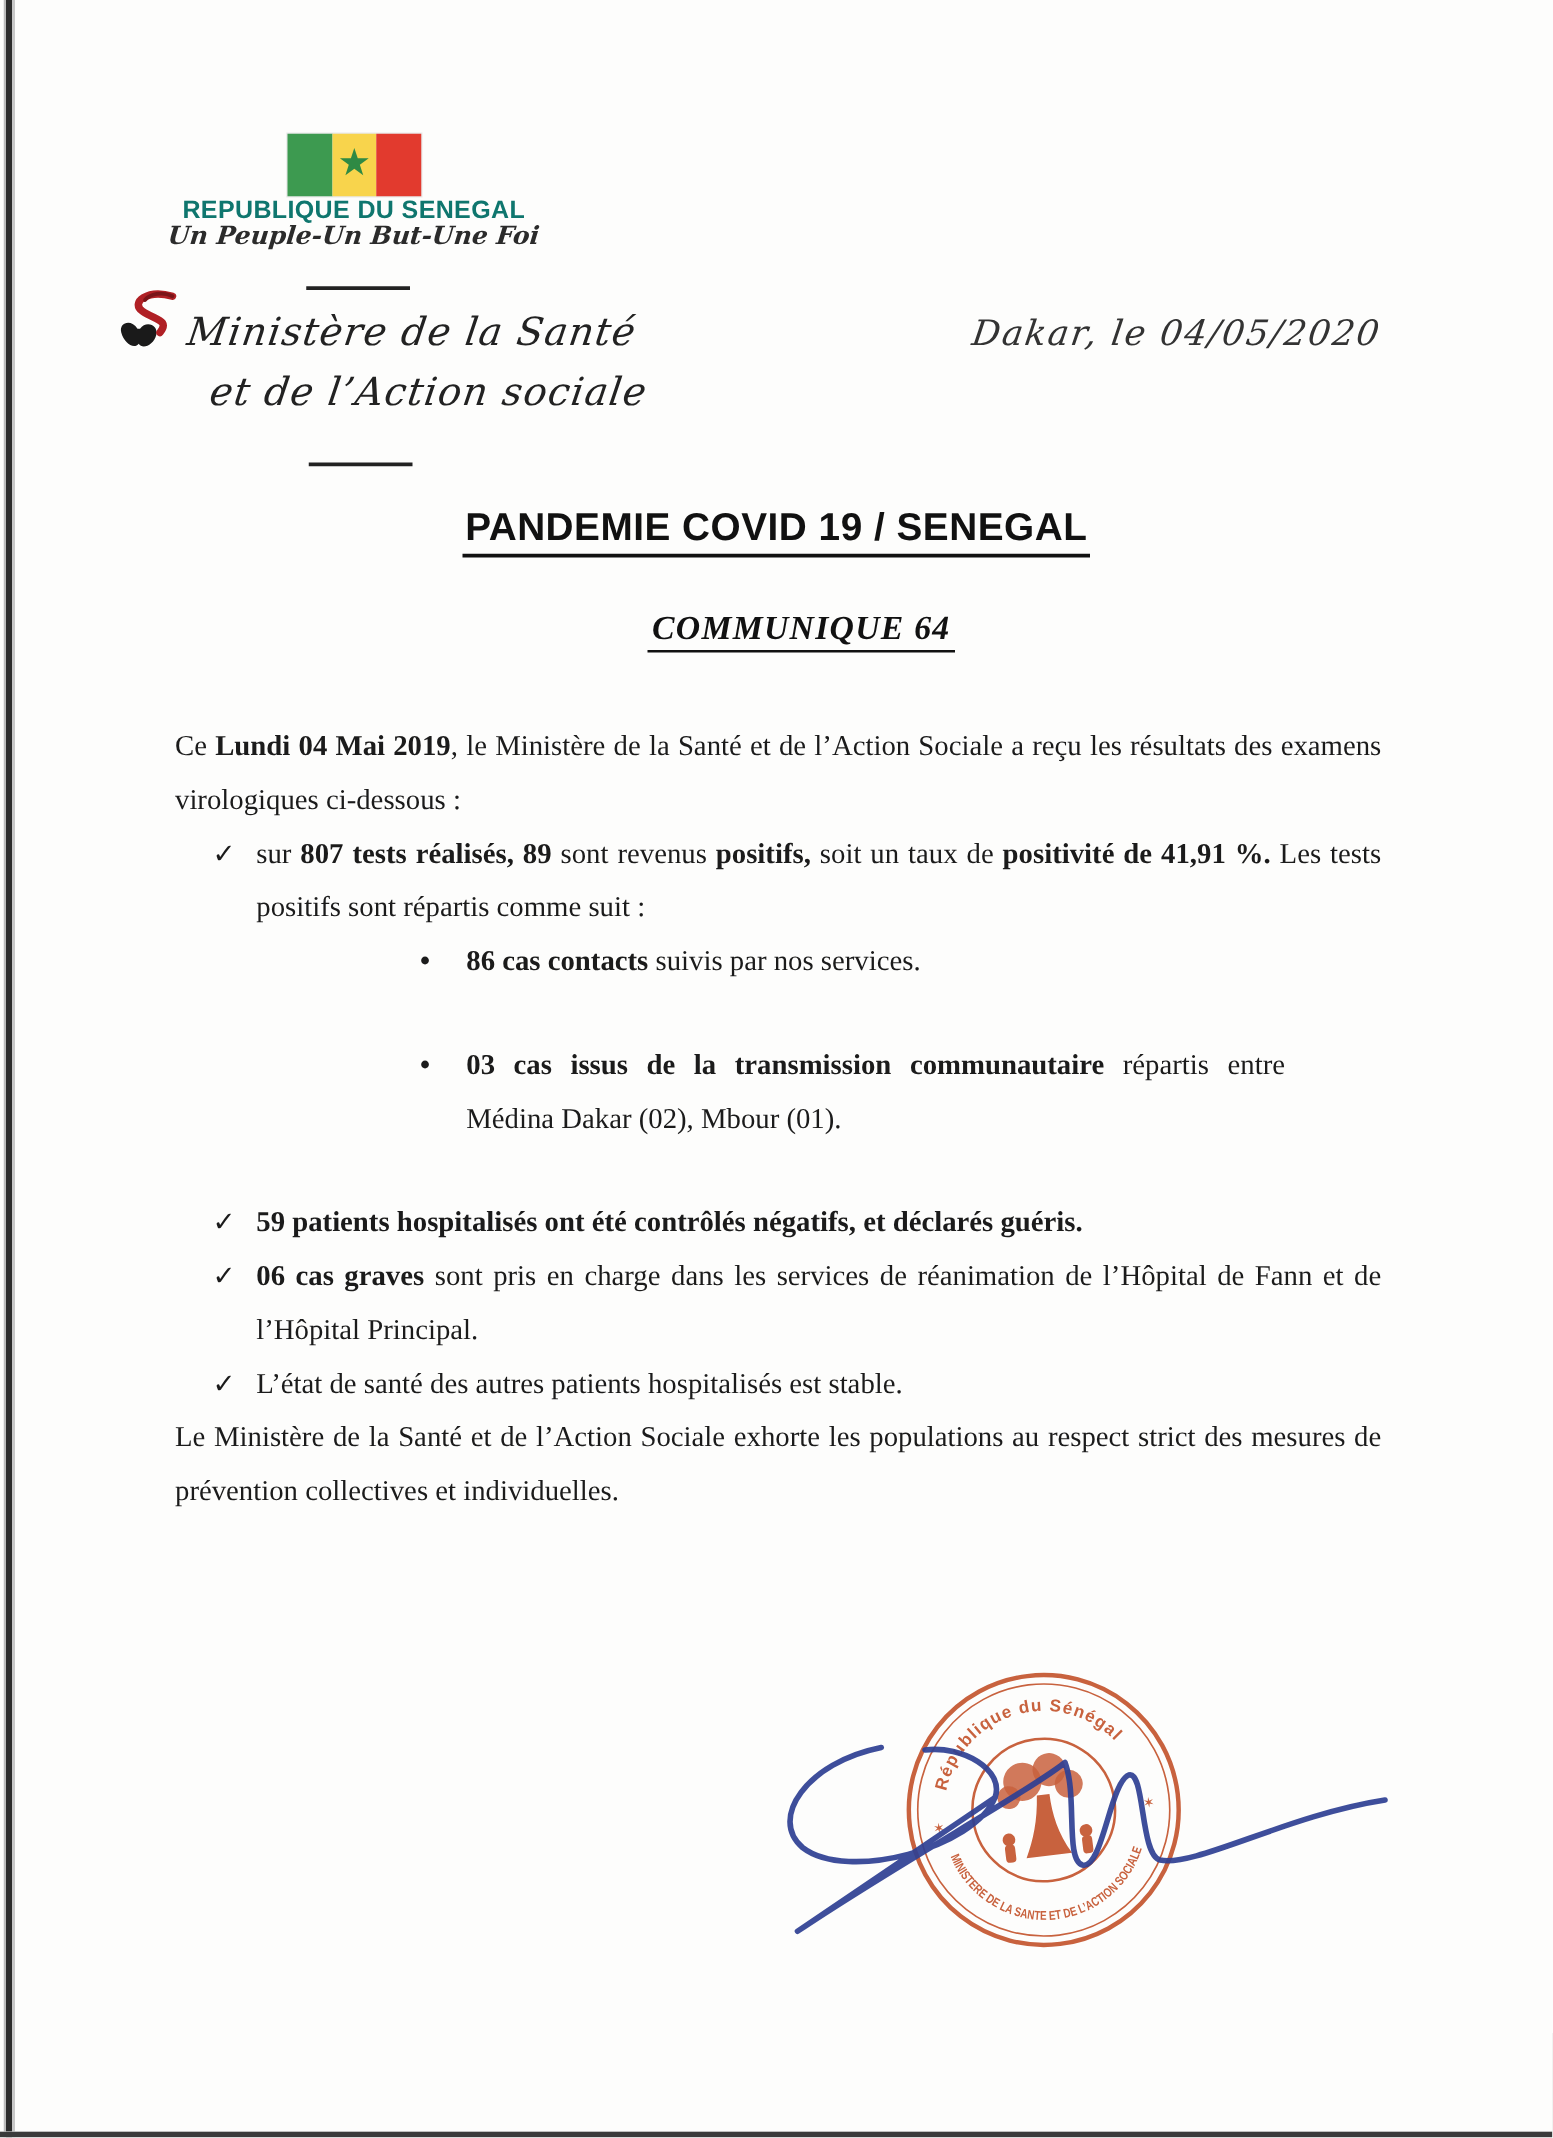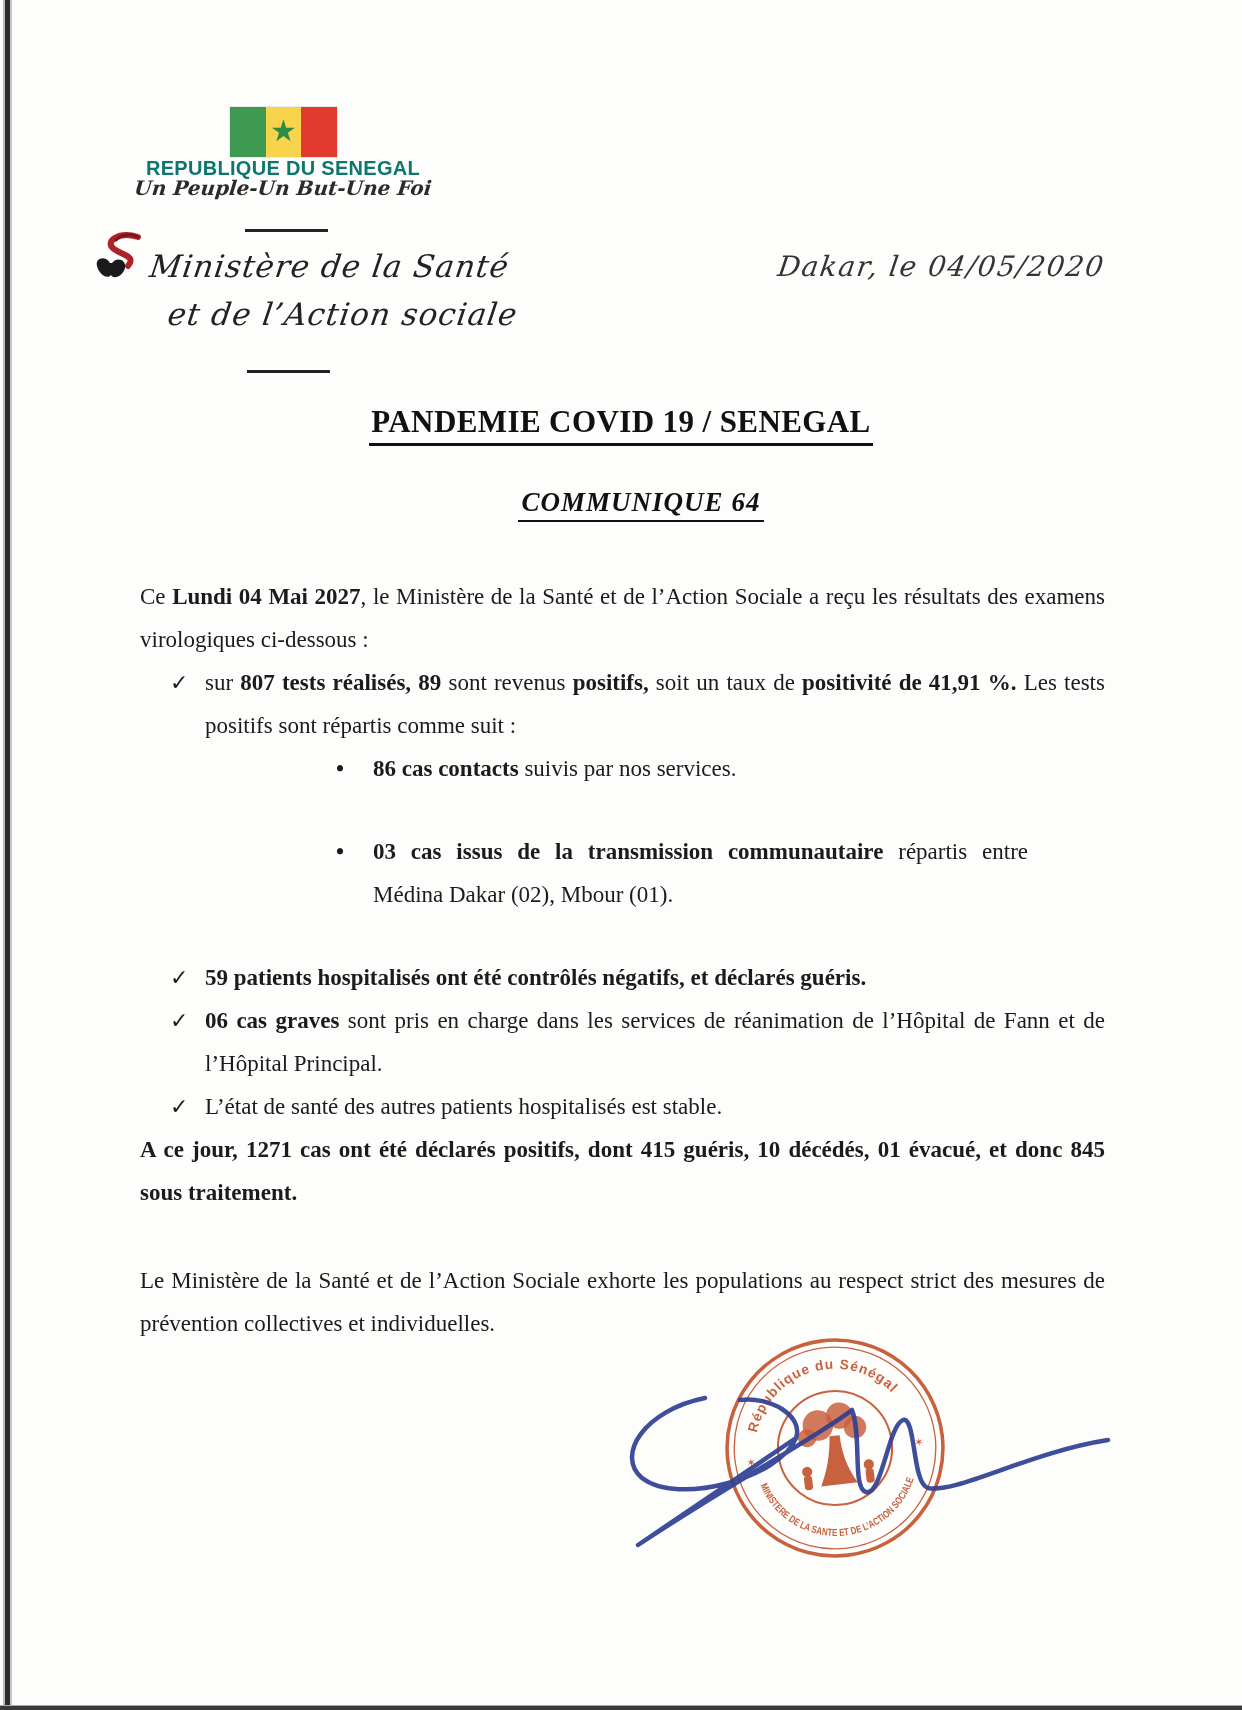--- a/index.html
+++ b/index.html
@@ -34,21 +34,21 @@
   .ministry-logo{position:absolute;left:90px;top:230px;width:60px;height:56px;}
   .ministry1{position:absolute;left:150px;top:248px;font-size:31px;color:#222;
     transform:skewX(-8deg);letter-spacing:1px;}
   .ministry2{position:absolute;left:168px;top:296px;font-size:31px;color:#222;
     transform:skewX(-8deg);letter-spacing:1px;}
   .dateline{position:absolute;left:778px;top:250px;font-size:28px;color:#333;
     transform:skewX(-8deg);letter-spacing:1.5px;}
 
   
   .title{position:absolute;left:0;top:403px;width:100%;text-align:center;margin:0;}
-  .title span{display:inline-block;font-family:Liberation Serif, serif;font-weight:bold;
+  .title span{display:inline-block;font-family:Liberation Sans, sans-serif;font-weight:bold;
     font-size:31px;letter-spacing:.4px;color:#111;border-bottom:3.5px solid #111;padding:0 2px 3px;}
   .subtitle{position:absolute;left:0;top:487px;width:100%;text-align:center;margin:0;padding-left:20px;}
   .subtitle span{display:inline-block;font-family:"Liberation Serif",serif;font-style:italic;
     font-weight:bold;font-size:27px;letter-spacing:1px;color:#111;border-bottom:2.5px solid #111;padding:0 4px 2px;}
 
   
   #body-content{position:absolute;left:140px;top:575px;width:965px;
     font-size:23px;line-height:43px;color:#1b1b1b;}
   .block{display:flex;text-align:justify;}
   .block .txt{flex:1;}
@@ -101,21 +101,21 @@
 
   <h1 class="title">
     <span>PANDEMIE COVID 19 / SENEGAL</span>
   </h1>
   <h2 class="subtitle">
     <span>COMMUNIQUE 64</span>
   </h2>
 
   <main id="body-content">
       <div class="block p">
-        <div class="txt"><span>Ce </span><b>Lundi 04 Mai 2027</b><span>, le Ministère de la Santé et de l’Action Sociale a reçu les résultats des examens virologiques ci-dessous :</span></div>
+        <div class="txt"><span>Ce </span><b>Lundi 04 Mai 2019</b><span>, le Ministère de la Santé et de l’Action Sociale a reçu les résultats des examens virologiques ci-dessous :</span></div>
       </div>
       <div class="block check">
         <span class="marker">✓</span>
         <div class="txt"><span>sur </span><b>807 tests réalisés, 89</b><span> sont revenus </span><b>positifs,</b><span> soit un taux de </span><b>positivité de 41,91 %.</b><span> Les tests positifs sont répartis comme suit :</span></div>
       </div>
       <div class="block bullet">
         <span class="marker">•</span>
         <div class="txt"><b>86 cas contacts</b><span> suivis par nos services.</span></div>
       </div>
       <div class="block bullet">
@@ -126,23 +126,20 @@
         <span class="marker">✓</span>
         <div class="txt"><b>59 patients hospitalisés ont été contrôlés négatifs, et déclarés guéris.</b></div>
       </div>
       <div class="block check">
         <span class="marker">✓</span>
         <div class="txt"><b>06 cas graves</b><span> sont pris en charge dans les services de réanimation de l’Hôpital de Fann et de l’Hôpital Principal.</span></div>
       </div>
       <div class="block check">
         <span class="marker">✓</span>
         <div class="txt"><span>L’état de santé des autres patients hospitalisés est stable.</span></div>
-      </div>
-      <div class="block pbold">
-        <div class="txt"><b>A ce jour, 1271 cas ont été déclarés positifs, dont 415 guéris, 10 décédés, 01 évacué, et donc 845 sous traitement.</b></div>
       </div>
       <div class="block pfinal">
         <div class="txt"><span>Le Ministère de la Santé et de l’Action Sociale exhorte les populations au respect strict des mesures de prévention collectives et individuelles.</span></div>
       </div>
     </main>
 
   <div class="stamp">
     <svg width="224" height="224" viewBox="0 0 220 220">
       <g fill="none" stroke="#c4552e">
         <circle cx="110" cy="110" r="106" stroke-width="3.5"></circle>

